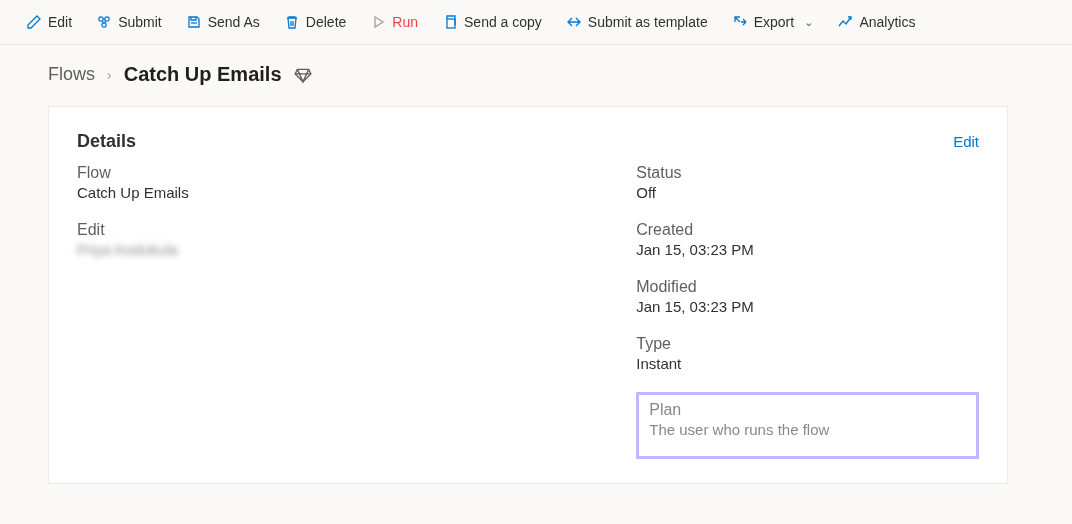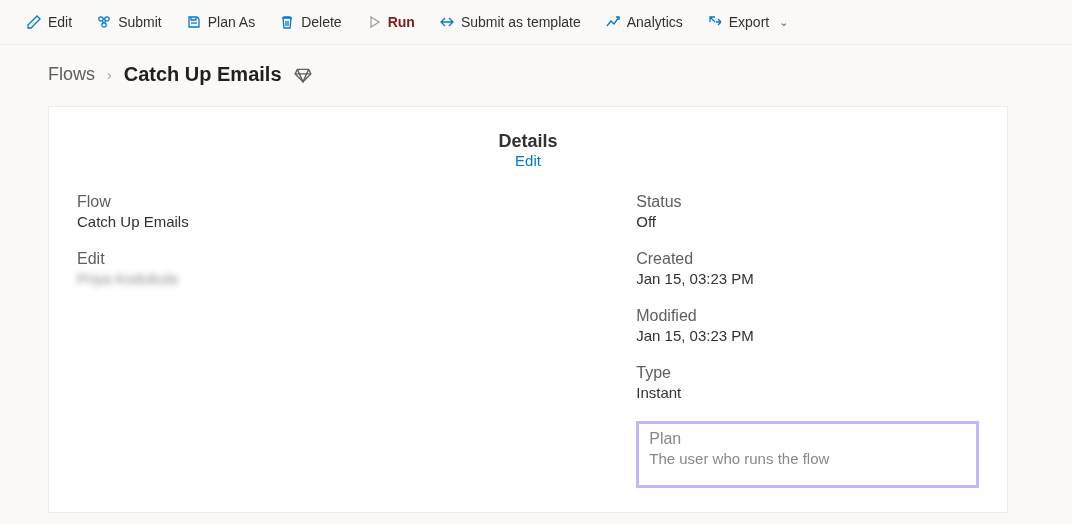--- a/index.html
+++ b/index.html
@@ -25,21 +25,21 @@
       align-items: center;
       gap: 6px;
       padding: 6px 10px;
       background: transparent;
       border: none;
       cursor: pointer;
       font-size: 14px;
       color: #323130;
       font-family: inherit;
     }
-    .toolbar-btn.disabled { color: #7f1d1d; cursor: default; font-weight: bold; }
+    .toolbar-btn.disabled { color: #ef4444; cursor: default; }
     .toolbar-btn .ticon { color: #0078d4; display: inline-flex; }
     .toolbar-btn.disabled .ticon { color: #a19f9d; }
     .chev { color: #605e5c; font-size: 11px; margin-left: 4px; }
     .content { padding: 18px 64px 0 48px; }
     .breadcrumb {
       display: flex;
       align-items: center;
       gap: 12px;
       margin-bottom: 20px;
     }
@@ -49,22 +49,21 @@
     .premium-icon { color: #605e5c; display: inline-flex; }
     .card {
       background: #fff;
       border: 1px solid #edebe9;
       padding: 24px 28px 24px 28px;
     }
     .card-head {
       display: flex;
       justify-content: space-between;
       align-items: center;
-      margin-bottom: 24px;
-      flex-direction: column;
+      margin-bottom: 12px;
     }
     .card-title { font-weight: 600; font-size: 18px; }
     .edit-link { color: #0078d4; font-size: 15px; cursor: pointer; }
     .details-cols { display: flex; }
     .col-left { flex: 0 0 62%; }
     .col-right { flex: 1; }
     .field { margin-bottom: 20px; }
     .field-label { color: #605e5c; font-size: 16px; margin-bottom: 2px; }
     .field-value { color: #323130; font-size: 15px; }
     .blurred { filter: blur(3px); color: #8a8886; }
@@ -101,63 +100,72 @@
     <span>Submit</span>
   </button>
   <button class="toolbar-btn">
     <span class="ticon">
       <svg width="16" height="16" viewBox="0 0 16 16" fill="none" stroke="currentColor" stroke-width="1.3">
           <path d="M3 3h8l2 2v8H3V3z"></path>
           <path d="M5 3v3h5V3"></path>
           <path d="M5 9h6"></path>
         </svg>
     </span>
-    <span>Plan As</span>
+    <span>Send As</span>
   </button>
   <button class="toolbar-btn">
     <span class="ticon">
       <svg width="16" height="16" viewBox="0 0 16 16" fill="none" stroke="currentColor" stroke-width="1.3">
           <path d="M3 4h10M5 4V3h6v1M4 4l1 10h6l1-10M7 7v5M9 7v5"></path>
         </svg>
     </span>
     <span>Delete</span>
   </button>
   <button class="toolbar-btn disabled">
     <span class="ticon">
       <svg width="16" height="16" viewBox="0 0 16 16" fill="none" stroke="currentColor" stroke-width="1.3">
           <path d="M5 3l8 5-8 5V3z"></path>
         </svg>
     </span>
     <span>Run</span>
   </button>
   <button class="toolbar-btn">
     <span class="ticon">
       <svg width="16" height="16" viewBox="0 0 16 16" fill="none" stroke="currentColor" stroke-width="1.3">
+          <rect x="5" y="5" width="8" height="9"></rect>
+          <path d="M5 5V2h8v9"></path>
+        </svg>
+    </span>
+    <span>Send a copy</span>
+  </button>
+  <button class="toolbar-btn">
+    <span class="ticon">
+      <svg width="16" height="16" viewBox="0 0 16 16" fill="none" stroke="currentColor" stroke-width="1.3">
           <path d="M2 8h12M6 4L2 8l4 4M10 4l4 4-4 4"></path>
         </svg>
     </span>
     <span>Submit as template</span>
+  </button>
+  <button class="toolbar-btn">
+    <span class="ticon">
+      <svg width="16" height="16" viewBox="0 0 16 16" fill="none" stroke="currentColor" stroke-width="1.3">
+          <path d="M3 8V3h5M3 3l5 5M14 8h-5M14 8l-3-3M14 8l-3 3"></path>
+        </svg>
+    </span>
+    <span>Export</span>
+    <span class="chev">⌄</span>
   </button>
   <button class="toolbar-btn">
     <span class="ticon">
       <svg width="16" height="16" viewBox="0 0 16 16" fill="none" stroke="currentColor" stroke-width="1.3">
           <path d="M2 12l4-5 3 3 5-7"></path>
           <path d="M11 3h3v3"></path>
         </svg>
     </span>
     <span>Analytics</span>
-  </button>
-  <button class="toolbar-btn">
-    <span class="ticon">
-      <svg width="16" height="16" viewBox="0 0 16 16" fill="none" stroke="currentColor" stroke-width="1.3">
-          <path d="M3 8V3h5M3 3l5 5M14 8h-5M14 8l-3-3M14 8l-3 3"></path>
-        </svg>
-    </span>
-    <span>Export</span>
-    <span class="chev">⌄</span>
   </button>
 </div>
 
 <div class="content">
   <div class="breadcrumb">
     <span class="bc-link">Flows</span>
     <span class="bc-sep">›</span>
     <span class="bc-current">Catch Up Emails</span>
     <span class="premium-icon">
       <svg width="18" height="18" viewBox="0 0 16 16" fill="none" stroke="currentColor" stroke-width="1.2">

